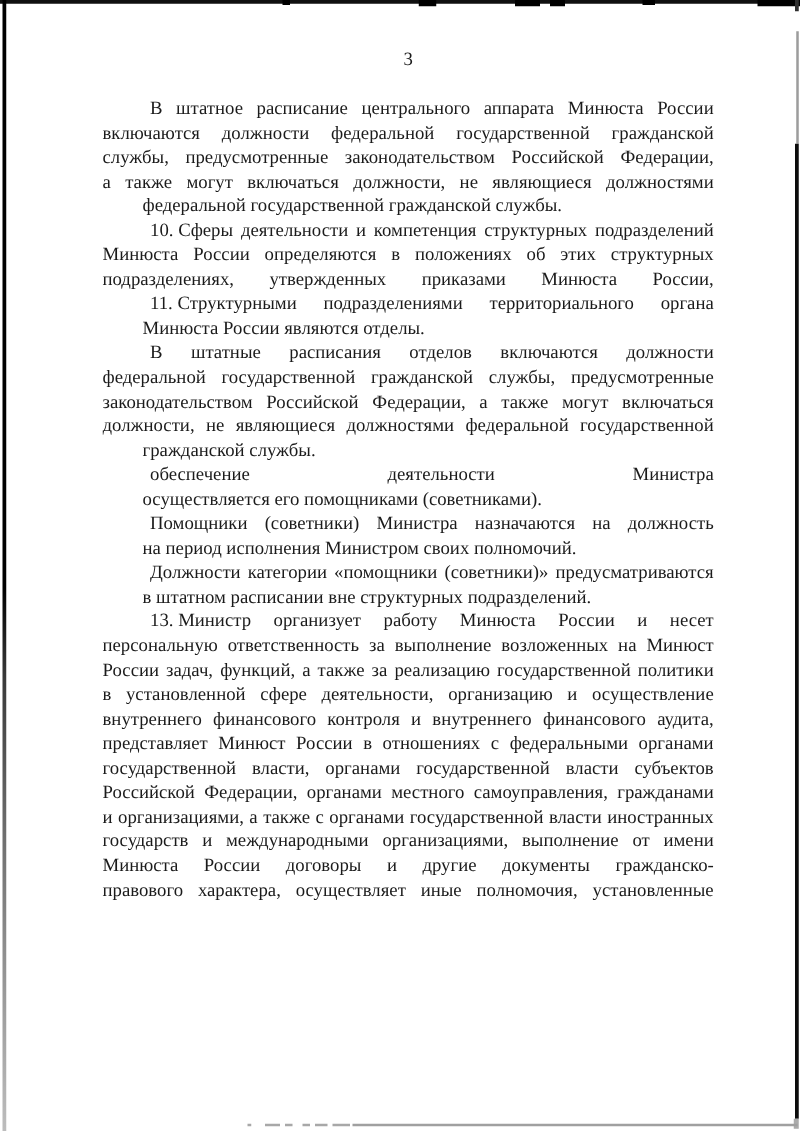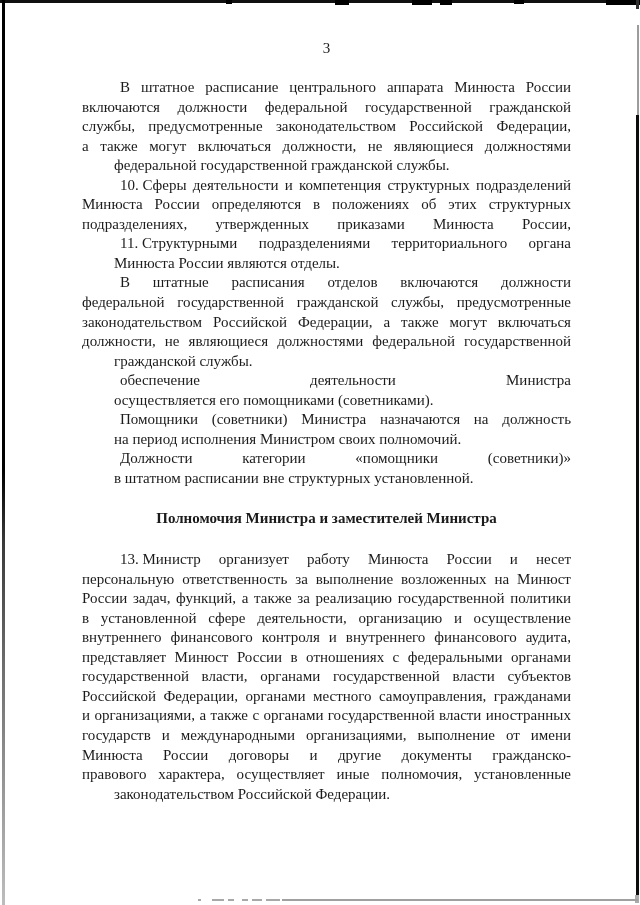--- a/index.html
+++ b/index.html
@@ -218,24 +218,24 @@
           <span>должность</span>
         </div>
         <div class="line last">на период исполнения Министром своих полномочий.</div>
       </div>
       <div class="para">
         <div class="line just indent">
           <span>Должности</span>
           <span>категории</span>
           <span>«помощники</span>
           <span>(советники)»</span>
-        </div>
-        <div class="line last">в штатном расписании вне структурных установленной.</div>
-      </div>
-      <div class="heading">Полномочия Министра и заместителей Министра</div>
+          <span>предусматриваются</span>
+        </div>
+        <div class="line last">в штатном расписании вне структурных подразделений.</div>
+      </div>
       <div class="para">
         <div class="line just indent">
           <span>13.&nbsp;Министр</span>
           <span>организует</span>
           <span>работу</span>
           <span>Минюста</span>
           <span>России</span>
           <span>и</span>
           <span>несет</span>
         </div>
@@ -333,17 +333,16 @@
           <span>гражданско-</span>
         </div>
         <div class="line just">
           <span>правового</span>
           <span>характера,</span>
           <span>осуществляет</span>
           <span>иные</span>
           <span>полномочия,</span>
           <span>установленные</span>
         </div>
-        <div class="line last">законодательством Российской Федерации.</div>
       </div>
     </div>
 
 </div>
 
 </body></html>

